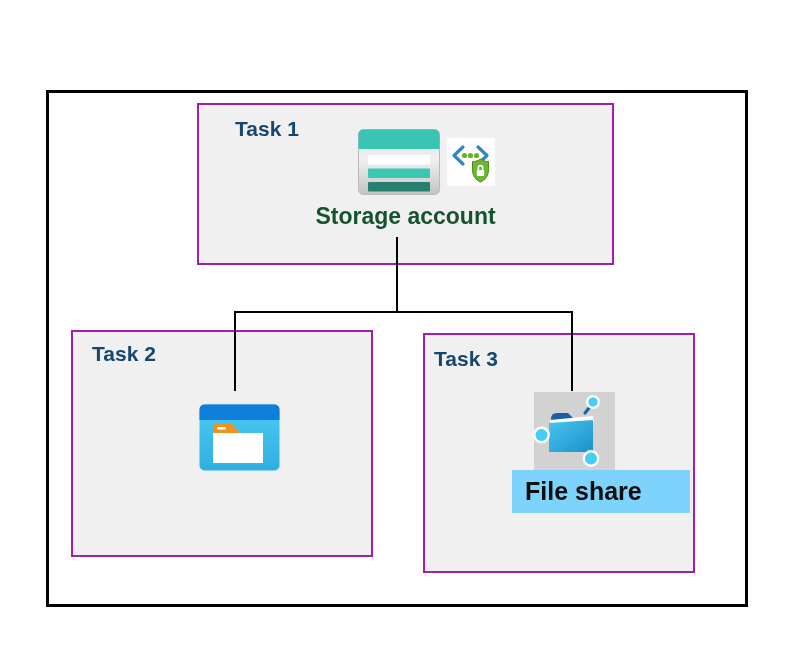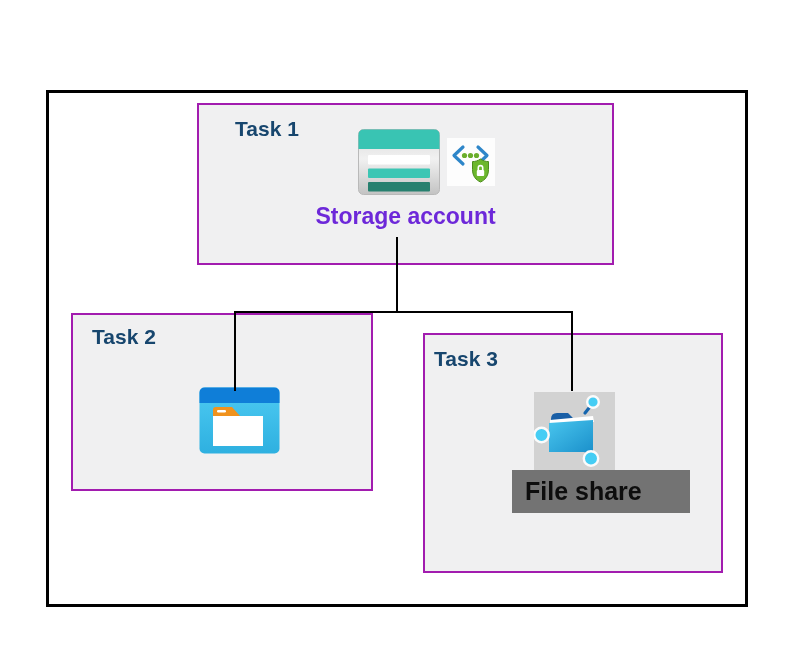--- a/index.html
+++ b/index.html
@@ -17,45 +17,45 @@
   
   .outer-box{
     position:absolute;left:46px;top:90px;width:702px;height:517px;
     box-sizing:border-box;border:3px solid #000;background:#fff;z-index:1;
   }
   .task-box{
     position:absolute;box-sizing:border-box;border:2px solid #a21caf;
     background:#f0f0f1;z-index:2;
   }
   .task1{left:197px;top:103px;width:417px;height:162px;}
-  .task2{left:71px;top:313px;width:302px;height:178px;}
-  .task3{left:423px;top:333px;width:300px;height:240px;padding-left:24px;}
+  .task2{left:71px;top:330px;width:302px;height:227px;}
+  .task3{left:423px;top:333px;width:272px;height:240px;padding-left:24px;}
   .task-label{
     position:absolute;font-size:21px;font-weight:700;color:#17466e;line-height:24px;
   }
   .task1 .task-label{left:36px;top:12px;}
   .task2 .task-label{left:19px;top:10px;}
   .task3 .task-label{left:9px;top:12px;}
   .caption{
     position:absolute;left:0;right:0;text-align:center;
-    font-size:23px;font-weight:700;color:#6d28d9;line-height:26px;
+    font-size:23px;font-weight:700;color:#14532d;line-height:26px;
   }
   .task1 .caption{top:98px;}
   .task2 .caption{top:158px;}
   
   .icon{position:absolute;}
   .storage-icon{left:159px;top:24px;width:82px;height:66px;}
   .endpoint-icon{left:248px;top:33px;width:48px;height:48px;background:#fdfdfd;}
   .blob-icon{left:126px;top:72px;width:81px;height:67px;}
   .fileshare-bg{
     position:absolute;left:109px;top:57px;width:81px;height:78px;background:#d2d2d2;
   }
   .fileshare-icon{left:0px;top:0px;width:81px;height:78px;}
   .fileshare-label-bg{
-    position:absolute;left:87px;top:135px;width:178px;height:43px;background:#737373;
+    position:absolute;left:87px;top:135px;width:178px;height:43px;background:#7dd3fc;
   }
   .fileshare-label{
     position:absolute;left:13px;top:0;right:0;height:43px;line-height:43px;
     font-size:25px;font-weight:700;color:#0d0d0d;text-align:left;
   }
   
   .line{position:absolute;background:#000;z-index:5;}
   .line-v1{left:396px;top:237px;width:2px;height:75px;}
   .line-h {left:234px;top:311px;width:339px;height:2px;}
   .line-v2{left:234px;top:311px;width:2px;height:80px;}

